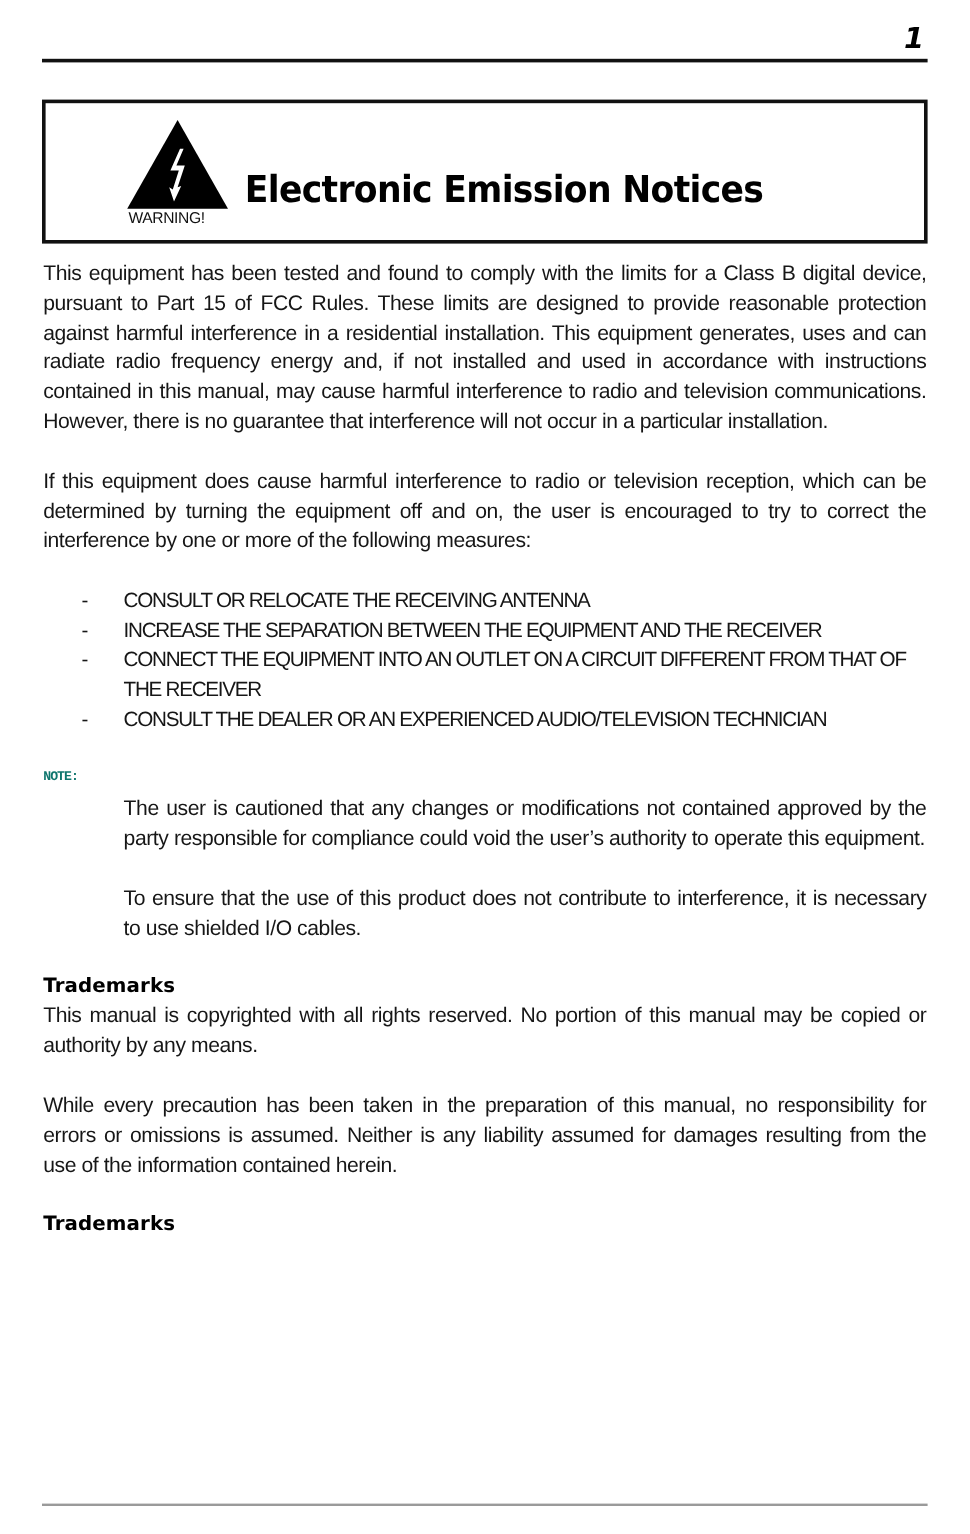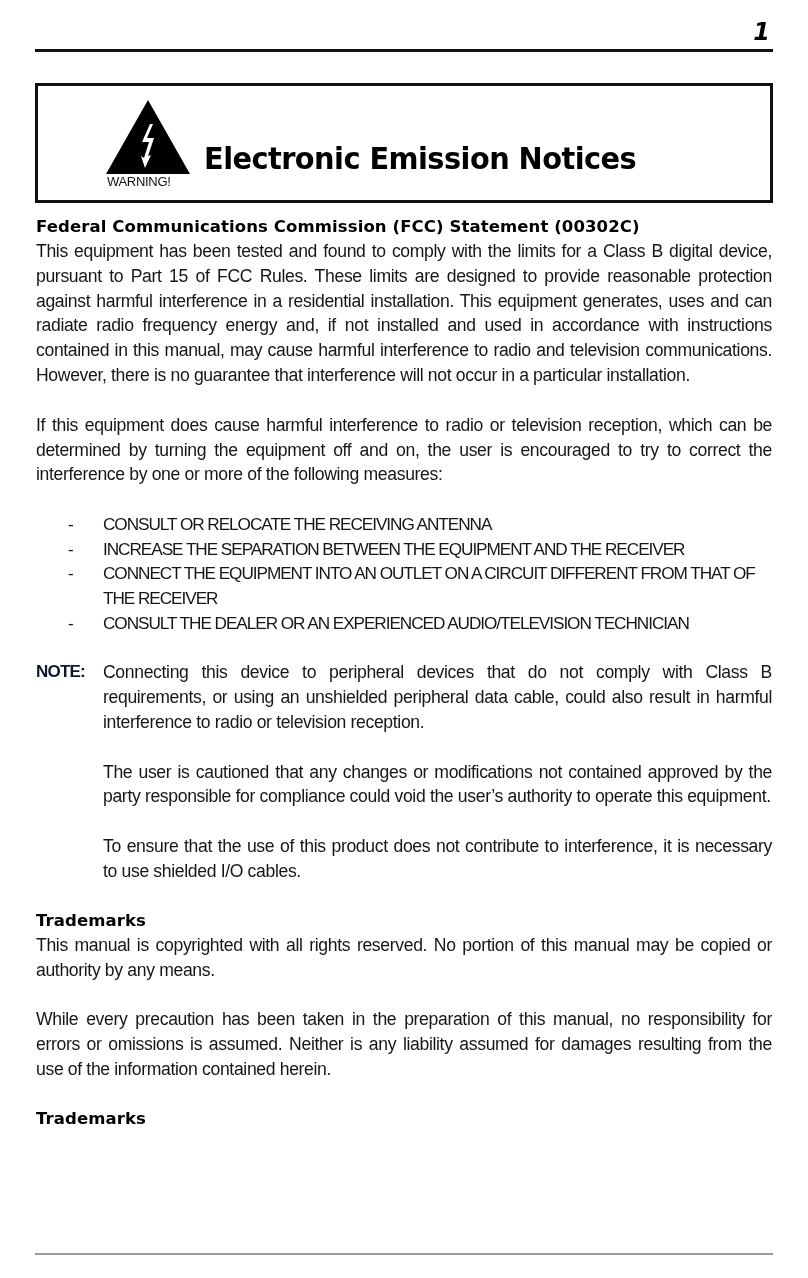--- a/index.html
+++ b/index.html
@@ -121,26 +121,26 @@
       letter-spacing: 0;
     }
     .note-block {
       position: relative;
       padding-left: 67px;
     }
     .note-label {
       position: absolute;
       left: 0;
       top: 0;
-      font-family: Liberation Sans, sans-serif;
-      font-weight: bold;
-      font-size: 17px;
+      font-family: Liberation Mono, monospace;
+      font-weight: bold;
+      font-size: 11px;
       line-height: 24.8px;
       letter-spacing: -0.8px;
-      color: #0f172a;
+      color: #0f766e;
     }
     .bottom-rule {
       position: absolute;
       left: 35px;
       top: 1253px;
       width: 738px;
       height: 2px;
       background: #9a9a9a;
     }
   </style>
@@ -155,21 +155,20 @@
     <polygon points="44,2 86,76 2,76" fill="#000"></polygon>
     <path d="M46,26 L38,44 L45,44 L40,60 L37,58 L41,70 L47,57 L44,58 L50,40 L43,40 L49,26 Z" fill="#fff"></path>
   </svg>
   <div class="warning-label">WARNING!</div>
   <div class="title">Electronic Emission Notices</div>
 </div>
 
 <div class="content">
 
   <section>
-    <div class="heading">Federal Communications Commission (FCC) Statement (00302C)</div>
     <p class="para">This equipment has been tested and found to comply with the limits for a Class B digital device, pursuant to Part 15 of FCC Rules. These limits are designed to provide reasonable protection against harmful interference in a residential installation. This equipment generates, uses and can radiate radio frequency energy and, if not installed and used in accordance with instructions contained in this manual, may cause harmful interference to radio and television communications. However, there is no guarantee that interference will not occur in a particular installation.</p>
     <div class="gap"></div>
     <p class="para">If this equipment does cause harmful interference to radio or television reception, which can be determined by turning the equipment off and on, the user is encouraged to try to correct the interference by one or more of the following measures:</p>
     <div class="gap"></div>
 
     <ul class="measures">
       <li class="measure">
         <span class="dash">-</span>
         <span>CONSULT OR RELOCATE THE RECEIVING ANTENNA</span>
       </li>
@@ -183,21 +182,20 @@
       </li>
       <li class="measure">
         <span class="dash">-</span>
         <span>CONSULT THE DEALER OR AN EXPERIENCED AUDIO/TELEVISION TECHNICIAN</span>
       </li>
     </ul>
     <div class="gap"></div>
 
     <div class="note-block">
       <span class="note-label">NOTE:</span>
-      <p class="para">Connecting this device to peripheral devices that do not comply with Class B requirements, or using an unshielded peripheral data cable, could also result in harmful interference to radio or television reception.</p>
       <div class="gap"></div>
       <p class="para">The user is cautioned that any changes or modifications not contained approved by the party responsible for compliance could void the user’s authority to operate this equipment.</p>
       <div class="gap"></div>
       <p class="para">To ensure that the use of this product does not contribute to interference, it is necessary to use shielded I/O cables.</p>
     </div>
   </section>
 
   <div class="gap"></div>
 
   <section>

